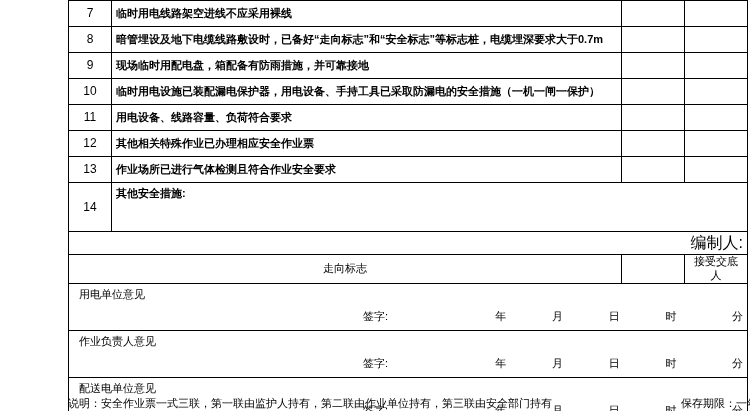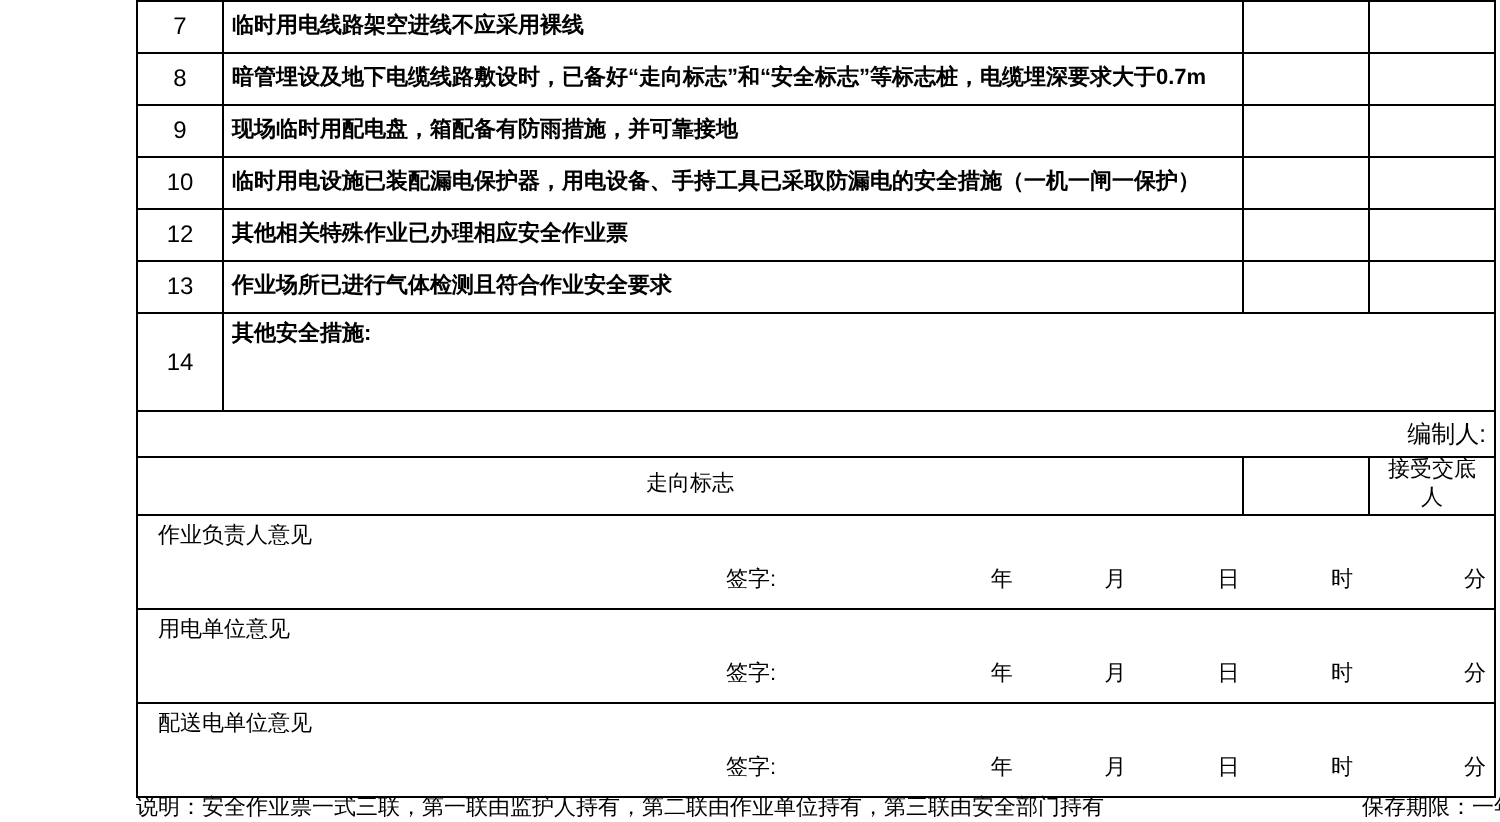--- a/index.html
+++ b/index.html
@@ -46,21 +46,21 @@
   .ck1 { width: 54px; }
   .ck2 { width: 54px; }
   .row-h { height: 26px; }
 
   .cell-inner {
     display: block;
   }
   .right-label {
     text-align: right;
     padding-right: 70px;
-    font-size: 12px;
+    font-size: 16px;
   }
   .center {
     text-align: center;
   }
   .sign-row td {
     height: 26px;
     font-size: 11px;
   }
   .sec-title {
     font-size: 11px;
@@ -130,20 +130,26 @@
         <td class="ck1"></td>
         <td class="ck2"></td>
       </tr>
       <tr class="row-h">
         <td class="num">10</td>
         <td class="desc">临时用电设施已装配漏电保护器，用电设备、手持工具已采取防漏电的安全措施（一机一闸一保护）</td>
         <td class="ck1"></td>
         <td class="ck2"></td>
       </tr>
       <tr class="row-h">
+        <td class="num">11</td>
+        <td class="desc">用电设备、线路容量、负荷符合要求</td>
+        <td class="ck1"></td>
+        <td class="ck2"></td>
+      </tr>
+      <tr class="row-h">
         <td class="num">12</td>
         <td class="desc">其他相关特殊作业已办理相应安全作业票</td>
         <td class="ck1"></td>
         <td class="ck2"></td>
       </tr>
       <tr class="row-h">
         <td class="num">13</td>
         <td class="desc">作业场所已进行气体检测且符合作业安全要求</td>
         <td class="ck1"></td>
         <td class="ck2"></td>
@@ -163,52 +169,52 @@
       <tr class="sign-row">
         <td colspan="2" class="center">走向标志</td>
         <td class="center" style="width:auto"></td>
         <td class="center">接受交底人</td>
       </tr>
     </tbody>
   </table>
 
   <table class="doc" style="margin-top:-1px">
     <tbody>
+      <tr>
+        <td class="block-cell">
+          <div class="sec-title">用电单位意见</div>
+          <div class="sig-line">
+            <div class="sig-flex">
+              <span class="lbl-sign">签字:</span>
+              <span class="lbl-y">年</span>
+              <span class="lbl-m">月</span>
+              <span class="lbl-d">日</span>
+              <span class="lbl-h">时</span>
+              <span class="lbl-min">分</span>
+            </div>
+          </div>
+        </td>
+      </tr>
       <tr>
         <td class="block-cell">
           <div class="sec-title">作业负责人意见</div>
           <div class="sig-line">
             <div class="sig-flex">
               <span class="lbl-sign">签字:</span>
               <span class="lbl-y">年</span>
               <span class="lbl-m">月</span>
               <span class="lbl-d">日</span>
               <span class="lbl-h">时</span>
               <span class="lbl-min">分</span>
             </div>
           </div>
         </td>
       </tr>
       <tr>
         <td class="block-cell">
-          <div class="sec-title">用电单位意见</div>
-          <div class="sig-line">
-            <div class="sig-flex">
-              <span class="lbl-sign">签字:</span>
-              <span class="lbl-y">年</span>
-              <span class="lbl-m">月</span>
-              <span class="lbl-d">日</span>
-              <span class="lbl-h">时</span>
-              <span class="lbl-min">分</span>
-            </div>
-          </div>
-        </td>
-      </tr>
-      <tr>
-        <td class="block-cell">
           <div class="sec-title">配送电单位意见</div>
           <div class="sig-line">
             <div class="sig-flex">
               <span class="lbl-sign">签字:</span>
               <span class="lbl-y">年</span>
               <span class="lbl-m">月</span>
               <span class="lbl-d">日</span>
               <span class="lbl-h">时</span>
               <span class="lbl-min">分</span>
             </div>

